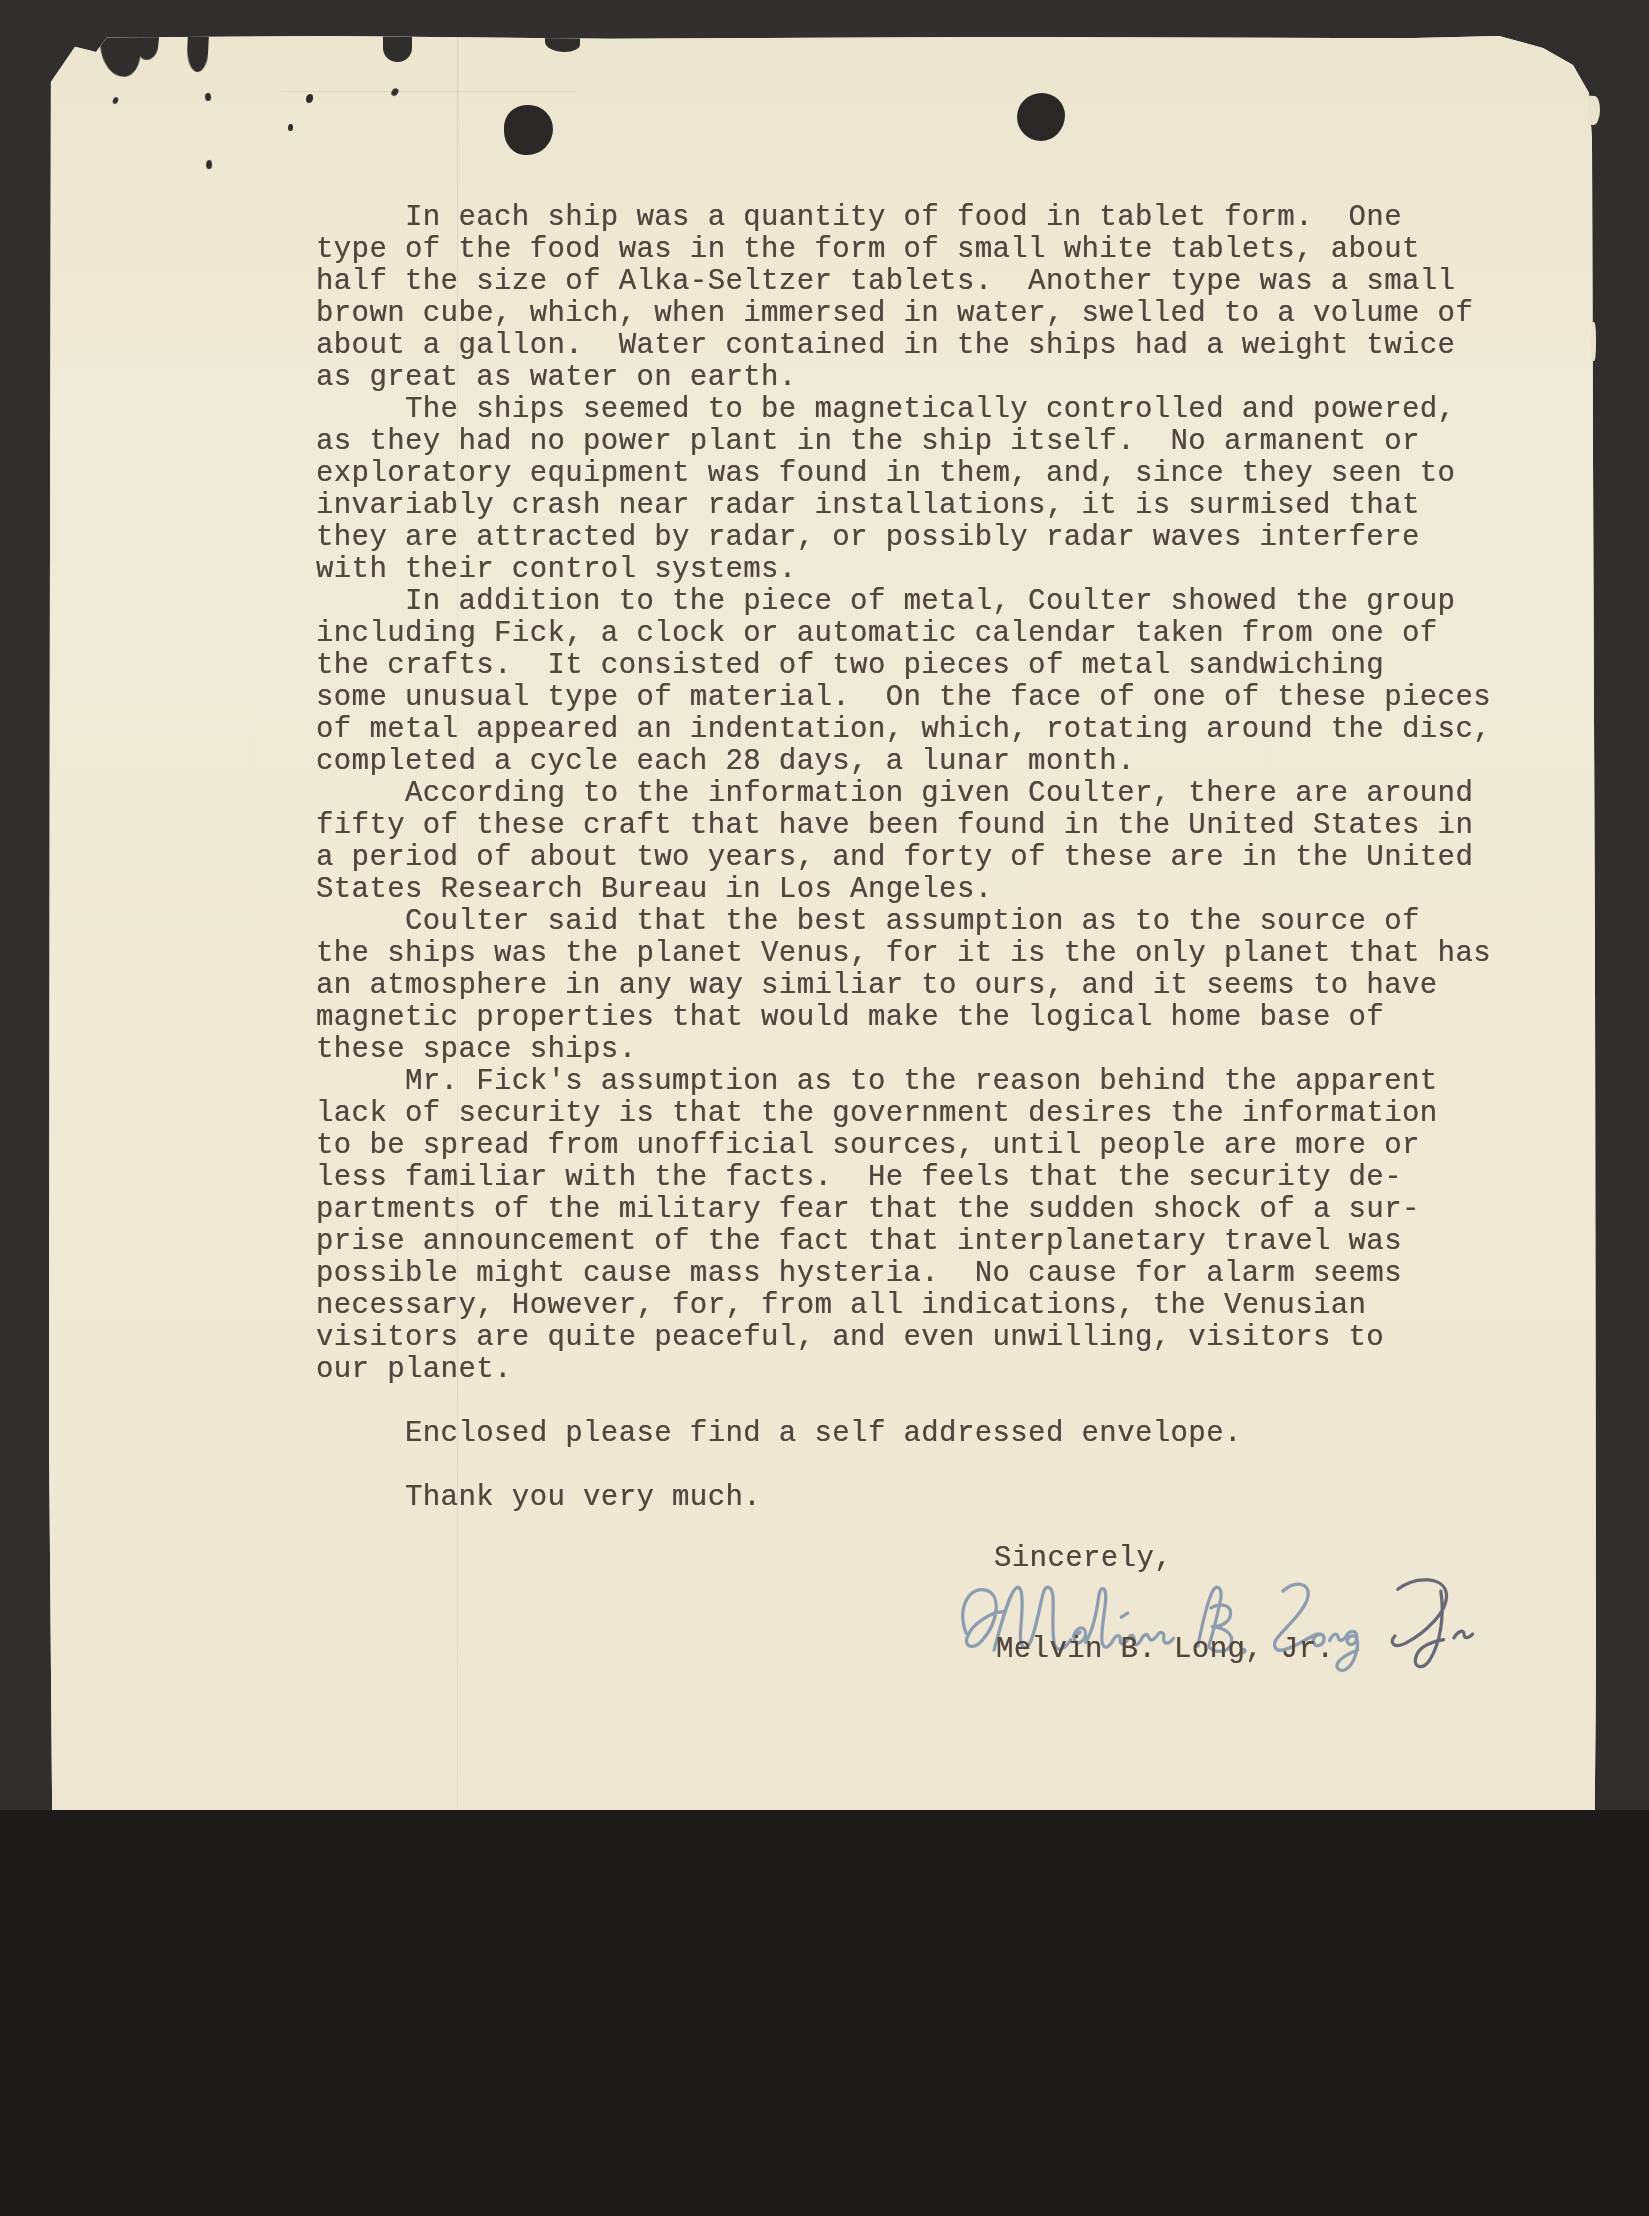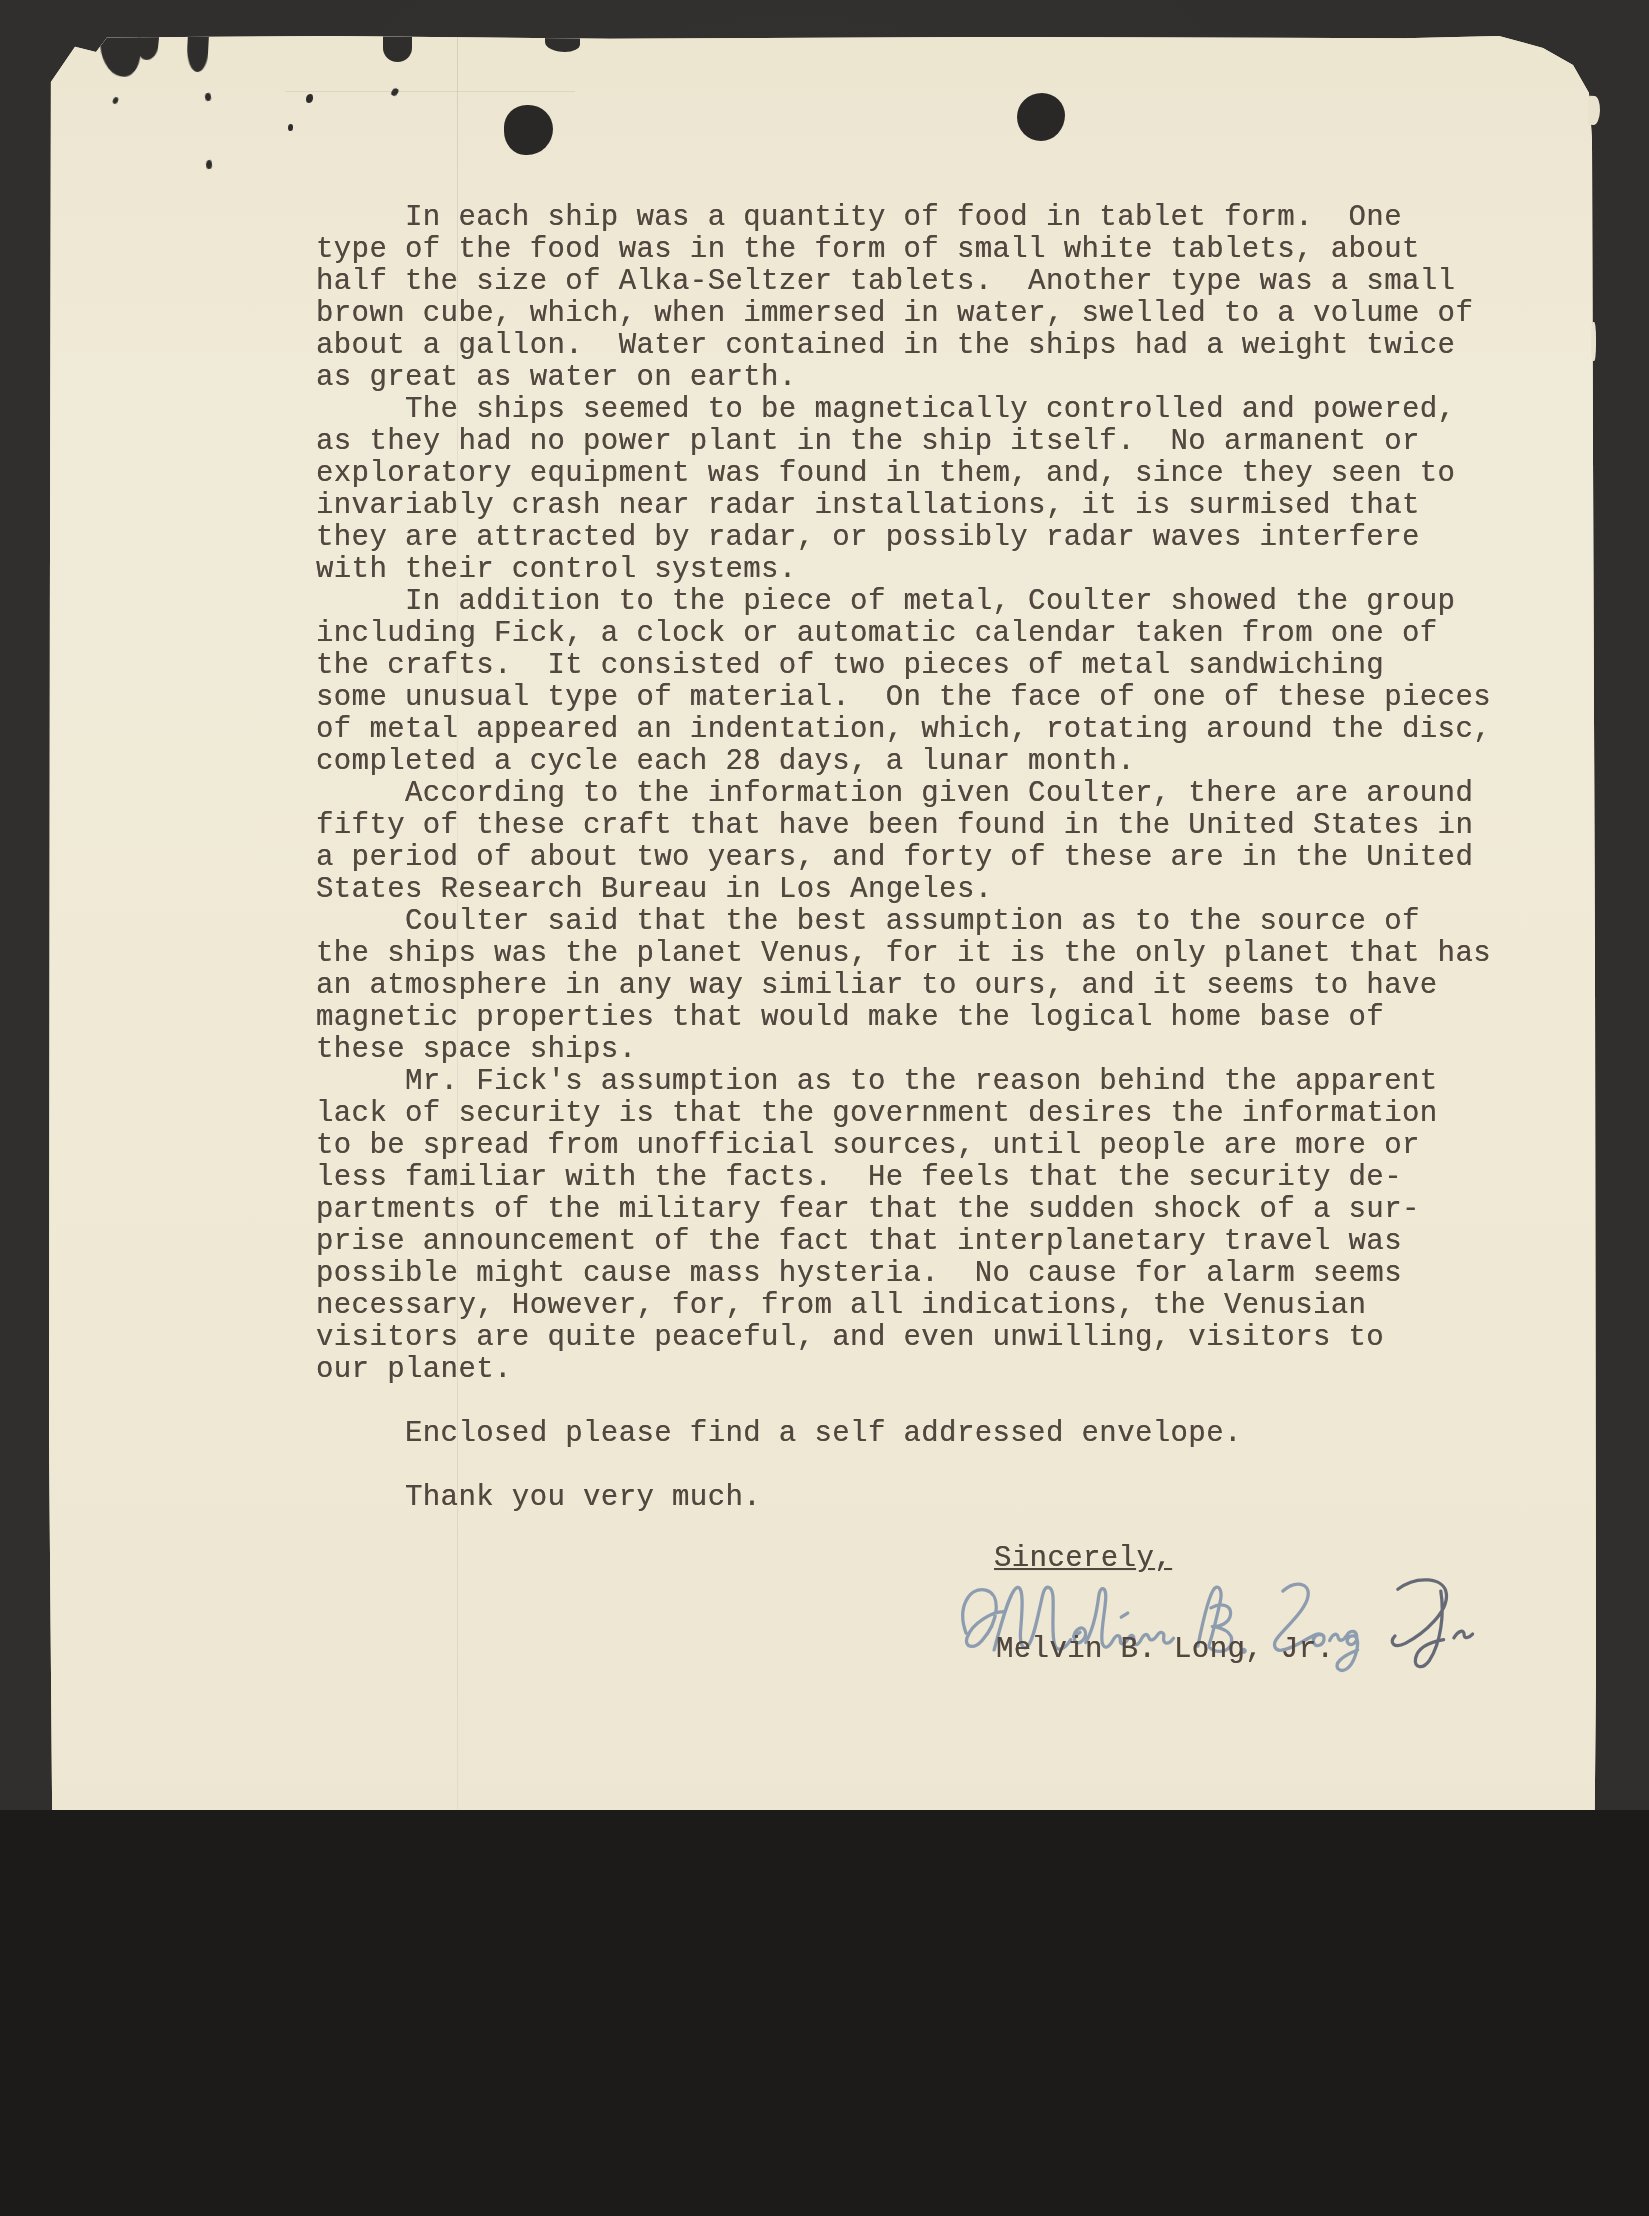--- a/index.html
+++ b/index.html
@@ -83,21 +83,21 @@
   .typed {
     position: absolute;
     color: #51473f;
     font-size: 29px;
     letter-spacing: 0.4px;
     line-height: 32px;
     white-space: pre;
     text-shadow: 0 0 0.5px rgba(72,62,54,.55), 0.3px 0.2px 0.3px rgba(72,62,54,.28);
   }
   .body-text  { left: 267px;  top: 166px; }
-  .closing    { left: 945px; top: 1507px; text-decoration: underline; }
+  .closing    { left: 945px; top: 1507px; }
   .typed-name { left: 947px; top: 1598px; }
 
   
   .signature {
     position: absolute;
     left: 904px; top: 1526px;
     width: 542px; height: 110px;
     overflow: visible;
   }
   .sig-main { stroke: #8696ab; }

